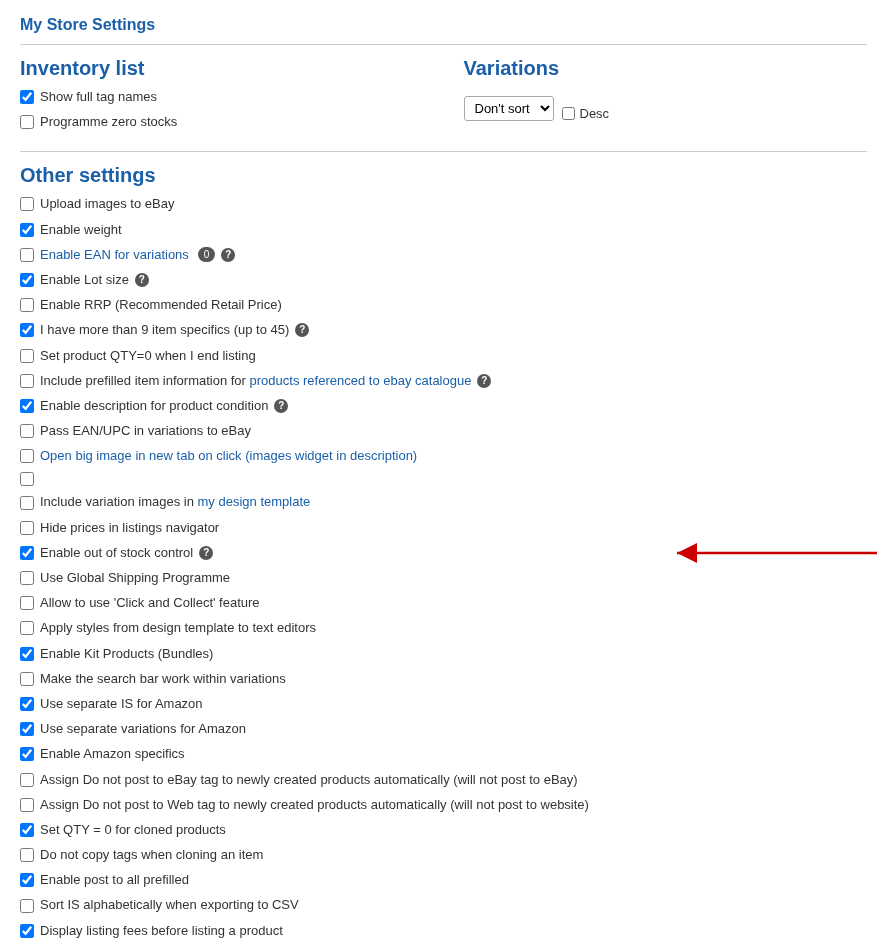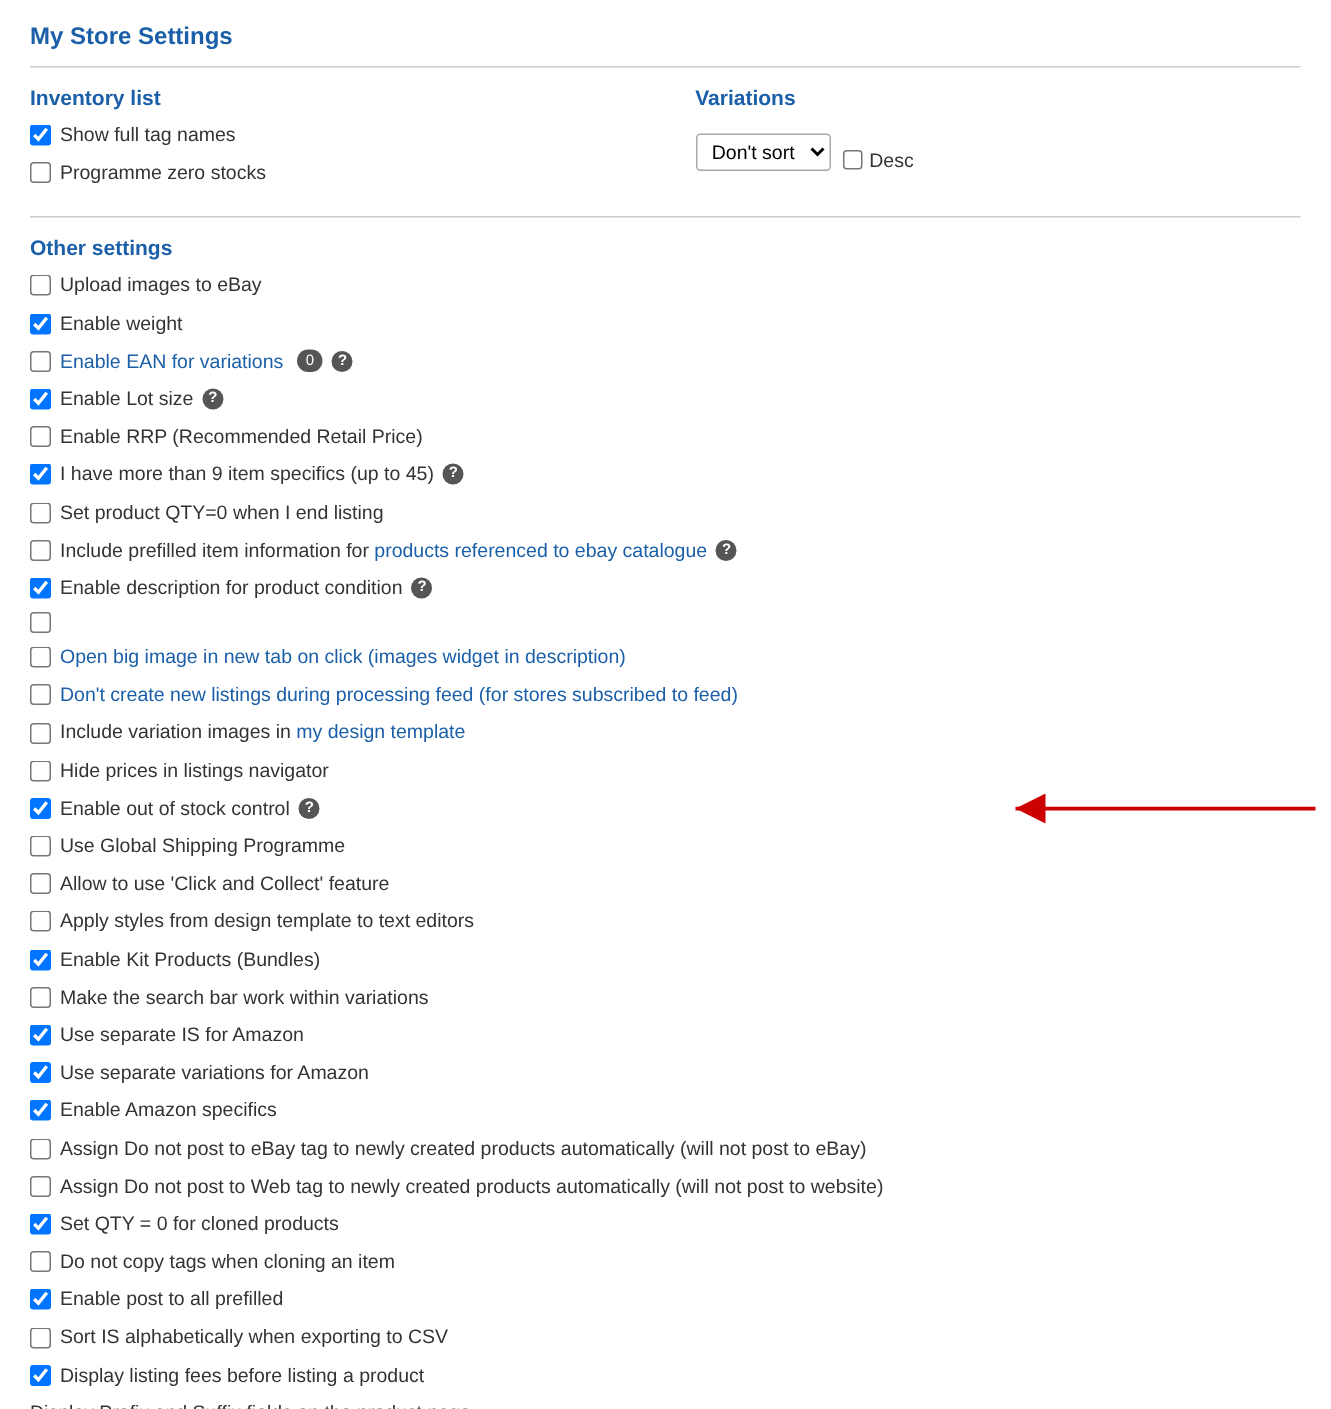--- a/index.html
+++ b/index.html
@@ -17,21 +17,21 @@
       font-weight: bold;
       margin-bottom: 10px;
     }
     hr {
       border: none;
       border-top: 1px solid #ccc;
       margin: 6px 0 12px 0;
     }
     .section-header {
       color: #1a5fa8;
-      font-size: 14px;
+      font-size: 20px;
       font-weight: bold;
       margin-bottom: 8px;
     }
     .two-col {
       display: flex;
       gap: 40px;
       margin-bottom: 16px;
     }
     .col-left {
       flex: 1;
@@ -206,30 +206,30 @@
   </div>
 
   <div class="checkbox-row">
     <input type="checkbox" id="enable-description" checked="" style="">
     <label for="enable-description">Enable description for product condition</label>
     <span class="help-icon">?</span>
   </div>
 
   <div class="checkbox-row">
     <input type="checkbox" id="pass-ean" style="">
+    <label for="pass-ean">Pass EAN/UPC in variations to eBay</label>
   </div>
 
   <div class="checkbox-row">
     <input type="checkbox" id="open-big-image" style="">
     <label for="open-big-image"><a href="#" class="link-style">Open big image in new tab on click (images widget in description)</a></label>
   </div>
 
   <div class="checkbox-row">
     <input type="checkbox" id="dont-create" style="">
-    <label for="dont-create"><a href="#" class="link-style">Don't create new listings during processing feed (for stores subscribed to feed)</a></label>
   </div>
 
   <div class="checkbox-row">
     <input type="checkbox" id="include-variation-images" style="">
     <label for="include-variation-images">Include variation images in <a href="#" class="link-style">my design template</a></label>
   </div>
 
   <div class="checkbox-row">
     <input type="checkbox" id="hide-prices" style="">
     <label for="hide-prices">Hide prices in listings navigator</label>

